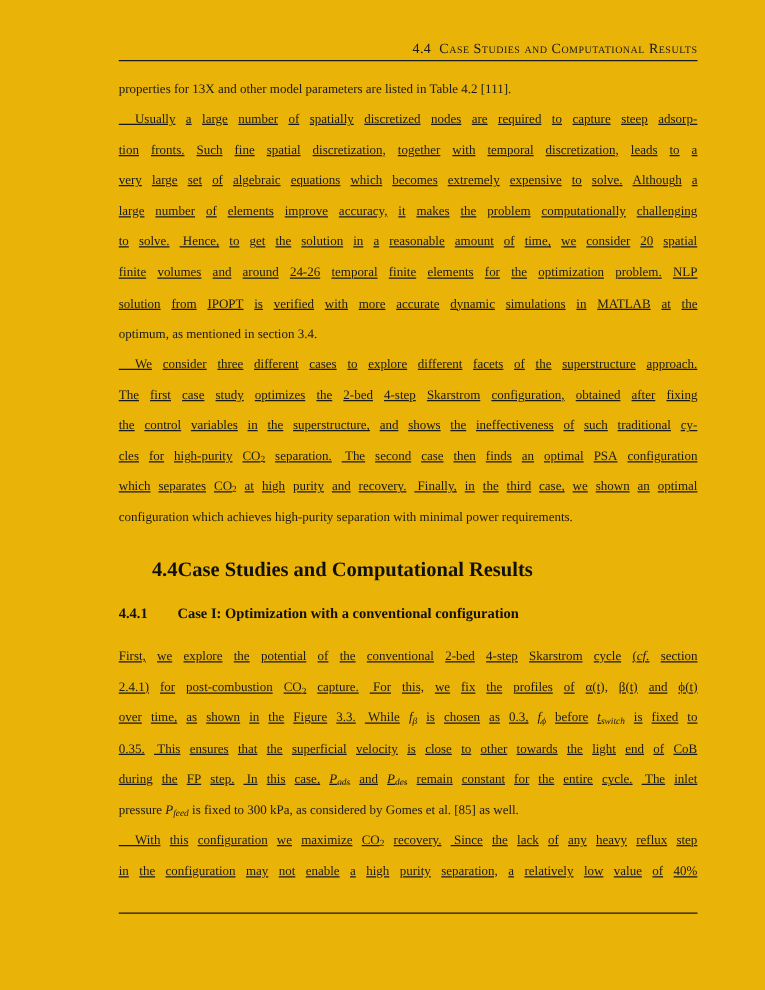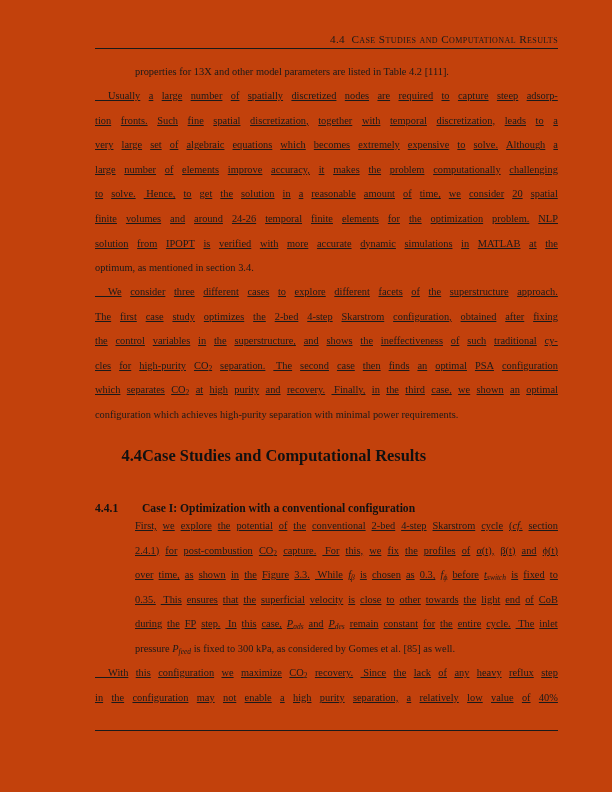--- a/index.html
+++ b/index.html
@@ -8,21 +8,21 @@
     background: #ffffff;
   }
   body {
     font-family: "Liberation Serif", "DejaVu Serif", serif;
     color: #1a1a1a;
   }
   #page {
     position: relative;
     width: 612px;
     height: 792px;
-    background: #c2410c;
+    background: #eab308;
     overflow: hidden;
   }
 
   
   .runhead {
     position: absolute;
     left: 95px;
     top: 33px;
     width: 463px;
     text-align: right;
@@ -53,21 +53,21 @@
   }
   p.para {
     margin: 0;
     font-size: 10.4px;
     line-height: 24.6px;
     text-align: justify;
     text-justify: inter-word;
     color: #1a1a1a;
     hyphens: none;
   }
-  p.noindent { text-indent: 0; margin-left: 40px; }
+  p.noindent { text-indent: 0; }
 
   
   .ln {
     display: block;
     white-space: nowrap;
   }
   .ln.just {
     display: flex;
     justify-content: space-between;
     text-decoration: underline;
@@ -351,21 +351,21 @@
           <span>optimal</span>
         </span>
       <span class="ln">configuration which achieves high-purity separation with minimal power requirements.</span>
     </p>
   </div>
 
   <div class="h-section" style="top:446px;">
     <span class="num">4.4</span><span>Case Studies and Computational Results</span>
   </div>
 
-  <div class="h-sub" style="top:484px;margin-top:18px;">
+  <div class="h-sub" style="top:484px;">
     <span class="num">4.4.1</span><span>Case I: Optimization with a conventional configuration</span>
   </div>
 
   <div class="body-block" style="top:514px;">
     <p class="para noindent">
       <span class="ln just">
           <span>First,</span>
           <span>we</span>
           <span>explore</span>
           <span>the</span>

